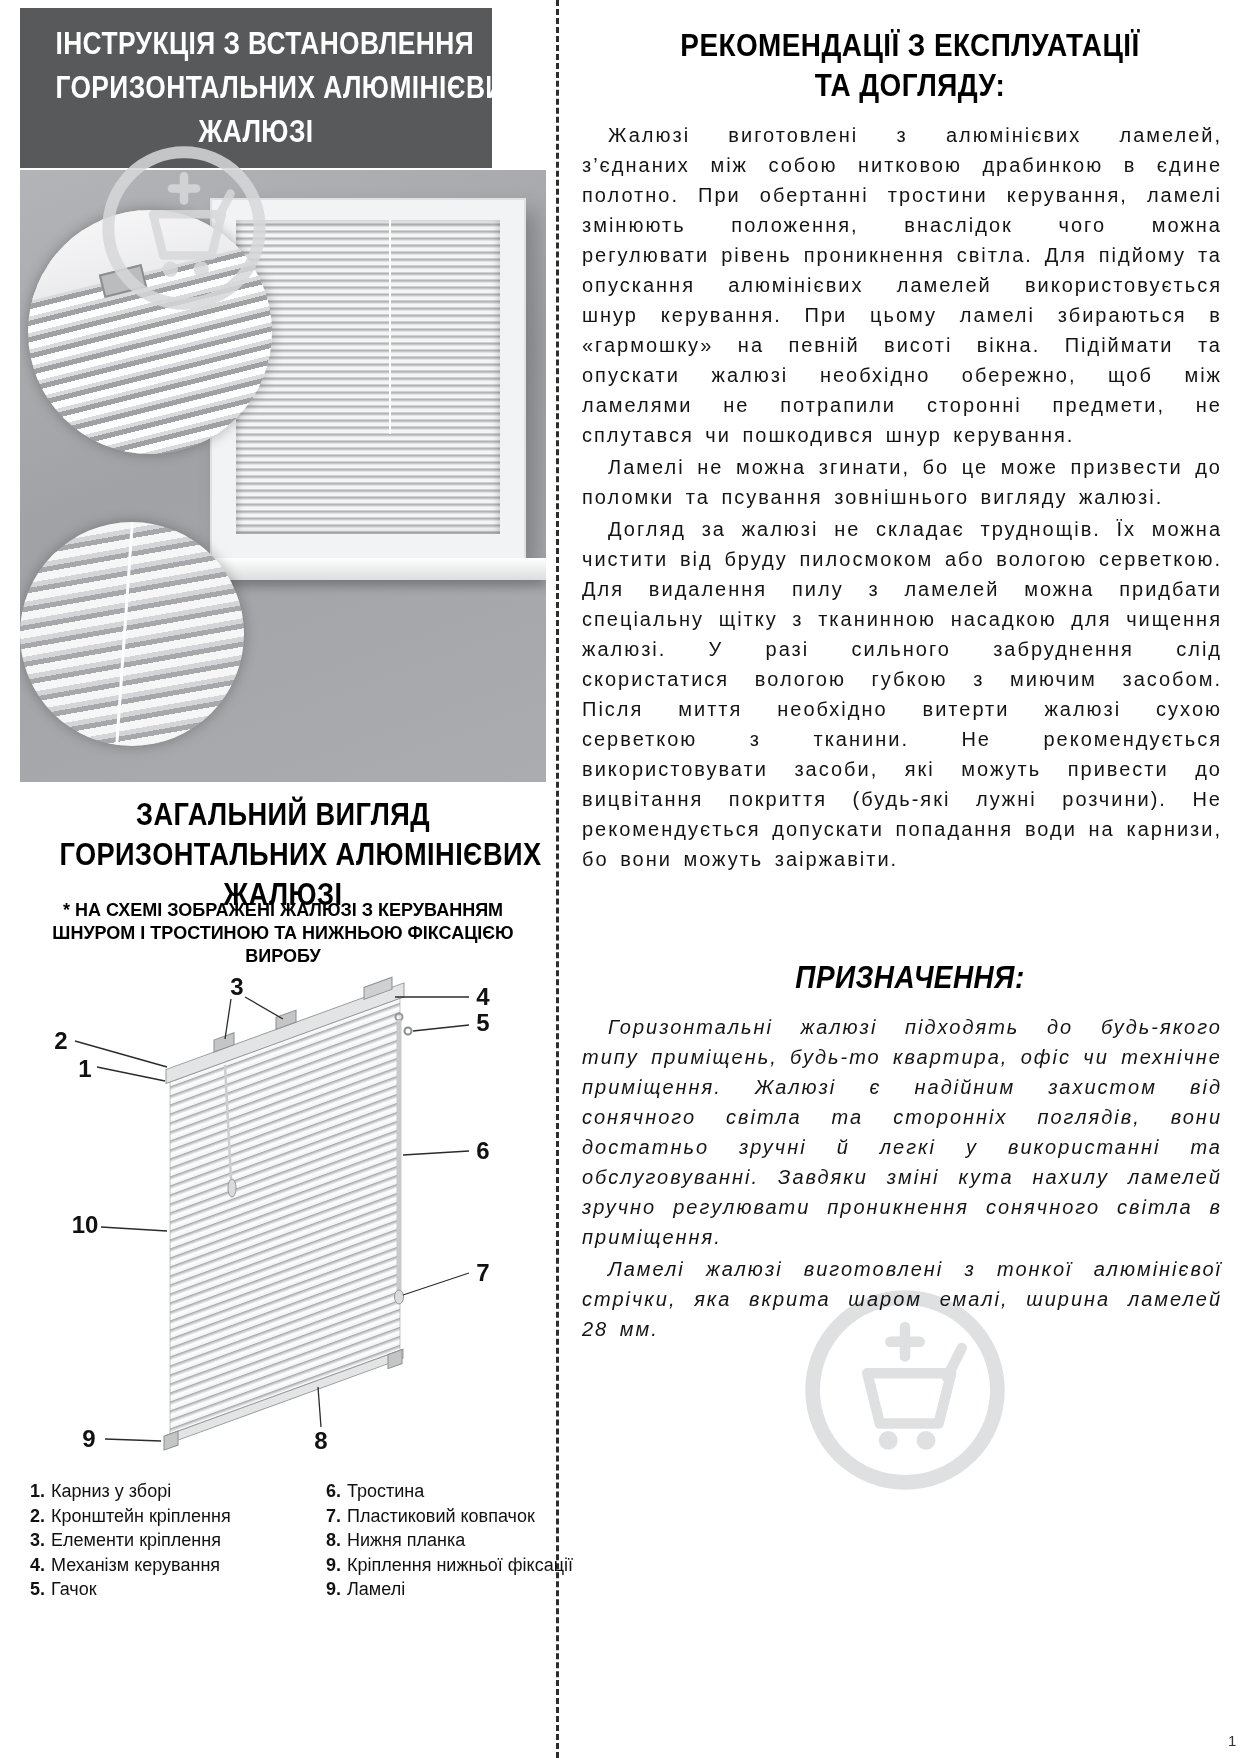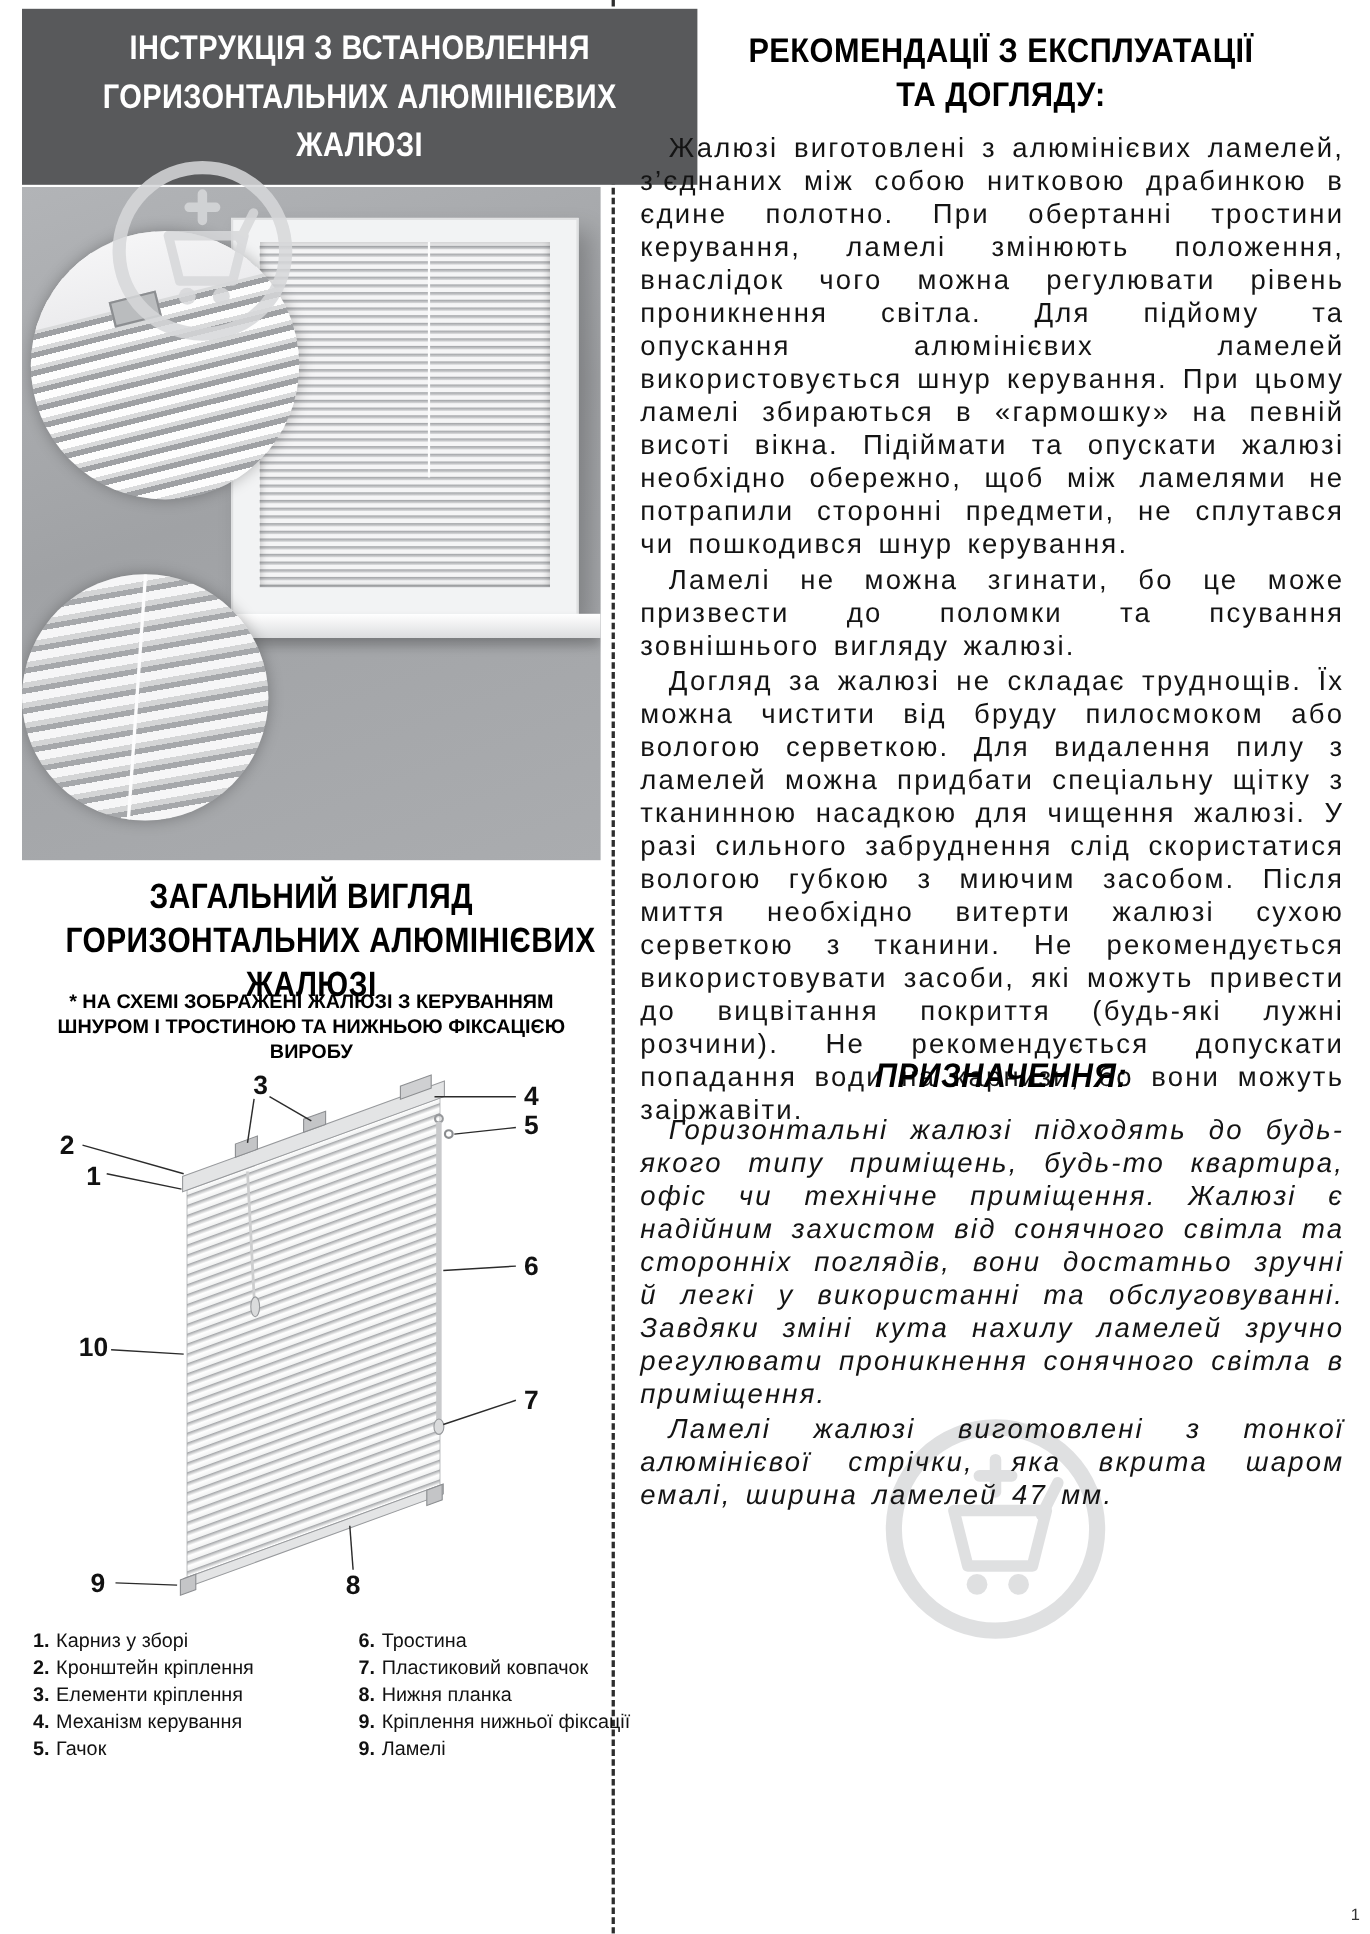--- a/index.html
+++ b/index.html
@@ -4,21 +4,21 @@
 <style>
   html,body{margin:0;padding:0;background:#ffffff;}
   .page{
     position:relative;width:1245px;height:1758px;background:#ffffff;
     font-family:"Liberation Sans", sans-serif;color:#1c1c1c;overflow:hidden;
   }
   .divider{position:absolute;left:556px;top:0;height:1758px;border-left:3px dashed #2d2d2d;}
 
   
   .header-box{
-    position:absolute;left:20px;top:8px;width:614px;height:160px;
+    position:absolute;left:20px;top:8px;width:472px;height:160px;
     background:#58595B;color:#ffffff;text-align:center;padding-top:14px;box-sizing:border-box;
   }
   .header-box .hline{
     font-weight:bold;font-size:31px;line-height:44px;letter-spacing:.5px;
     transform:scaleX(.85);transform-origin:center;white-space:nowrap;
   }
 
   .photo{
     position:absolute;left:20px;top:170px;width:526px;height:612px;overflow:hidden;
     background:linear-gradient(160deg,#b2b4b7 0%,#a0a2a5 45%,#aaacaf 100%);
@@ -86,21 +86,21 @@
 
   
   .rec-block{position:absolute;left:582px;top:26px;width:656px;}
   .purpose-block{position:absolute;left:582px;top:958px;width:656px;font-style:italic;}
   .col-title{margin:0 0 14px 0;text-align:center;color:#000;}
   .col-title .tline{
     font-weight:bold;font-size:31px;line-height:40px;letter-spacing:.5px;
     transform:scaleX(.9);transform-origin:center;white-space:nowrap;
   }
   .body-p{
-    margin:0 16px 2px 0;font-size:25px;line-height:30px;text-align:justify;
+    margin:0 16px 2px 0;font-size:20px;line-height:30px;text-align:justify;
     text-indent:26px;letter-spacing:2px;word-spacing:4px;color:#141414;
   }
   .page-number{position:absolute;left:1228px;top:1732px;font-size:15px;color:#333;}
 </style>
 </head>
 <body>
 
 <svg width="0" height="0" style="position:absolute">
   <defs>
     <symbol id="cartlogo" viewBox="0 0 100 100">
@@ -240,18 +240,18 @@
     <p class="body-p">Жалюзі виготовлені з алюмінієвих ламелей, з’єднаних між собою нитковою драбинкою в єдине полотно. При обертанні тростини керування, ламелі змінюють положення, внаслідок чого можна регулювати рівень проникнення світла. Для підйому та опускання алюмінієвих ламелей використовується шнур керування. При цьому ламелі збираються в «гармошку» на певній висоті вікна. Підіймати та опускати жалюзі необхідно обережно, щоб між ламелями не потрапили сторонні предмети, не сплутався чи пошкодився шнур керування.</p>
     <p class="body-p">Ламелі не можна згинати, бо це може призвести до поломки та псування зовнішнього вигляду жалюзі.</p>
     <p class="body-p">Догляд за жалюзі не складає труднощів. Їх можна чистити від бруду пилосмоком або вологою серветкою. Для видалення пилу з ламелей можна придбати спеціальну щітку з тканинною насадкою для чищення жалюзі. У разі сильного забруднення слід скористатися вологою губкою з миючим засобом. Після миття необхідно витерти жалюзі сухою серветкою з тканини. Не рекомендується використовувати засоби, які можуть привести до вицвітання покриття (будь-які лужні розчини). Не рекомендується допускати попадання води на карнизи, бо вони можуть заіржавіти.</p>
   </div>
 
   <div class="purpose-block">
     <h2 class="col-title">
       <div class="tline">ПРИЗНАЧЕННЯ:</div>
     </h2>
     <p class="body-p">Горизонтальні жалюзі підходять до будь-якого типу приміщень, будь-то квартира, офіс чи технічне приміщення. Жалюзі є надійним захистом від сонячного світла та сторонніх поглядів, вони достатньо зручні й легкі у використанні та обслуговуванні. Завдяки зміні кута нахилу ламелей зручно регулювати проникнення сонячного світла в приміщення.</p>
-    <p class="body-p">Ламелі жалюзі виготовлені з тонкої алюмінієвої стрічки, яка вкрита шаром емалі, ширина ламелей 47 мм.</p>
+    <p class="body-p">Ламелі жалюзі виготовлені з тонкої алюмінієвої стрічки, яка вкрита шаром емалі, ширина ламелей 28 мм.</p>
   </div>
 
   <div class="page-number">1</div>
 
 </div>
 
 </body></html>

